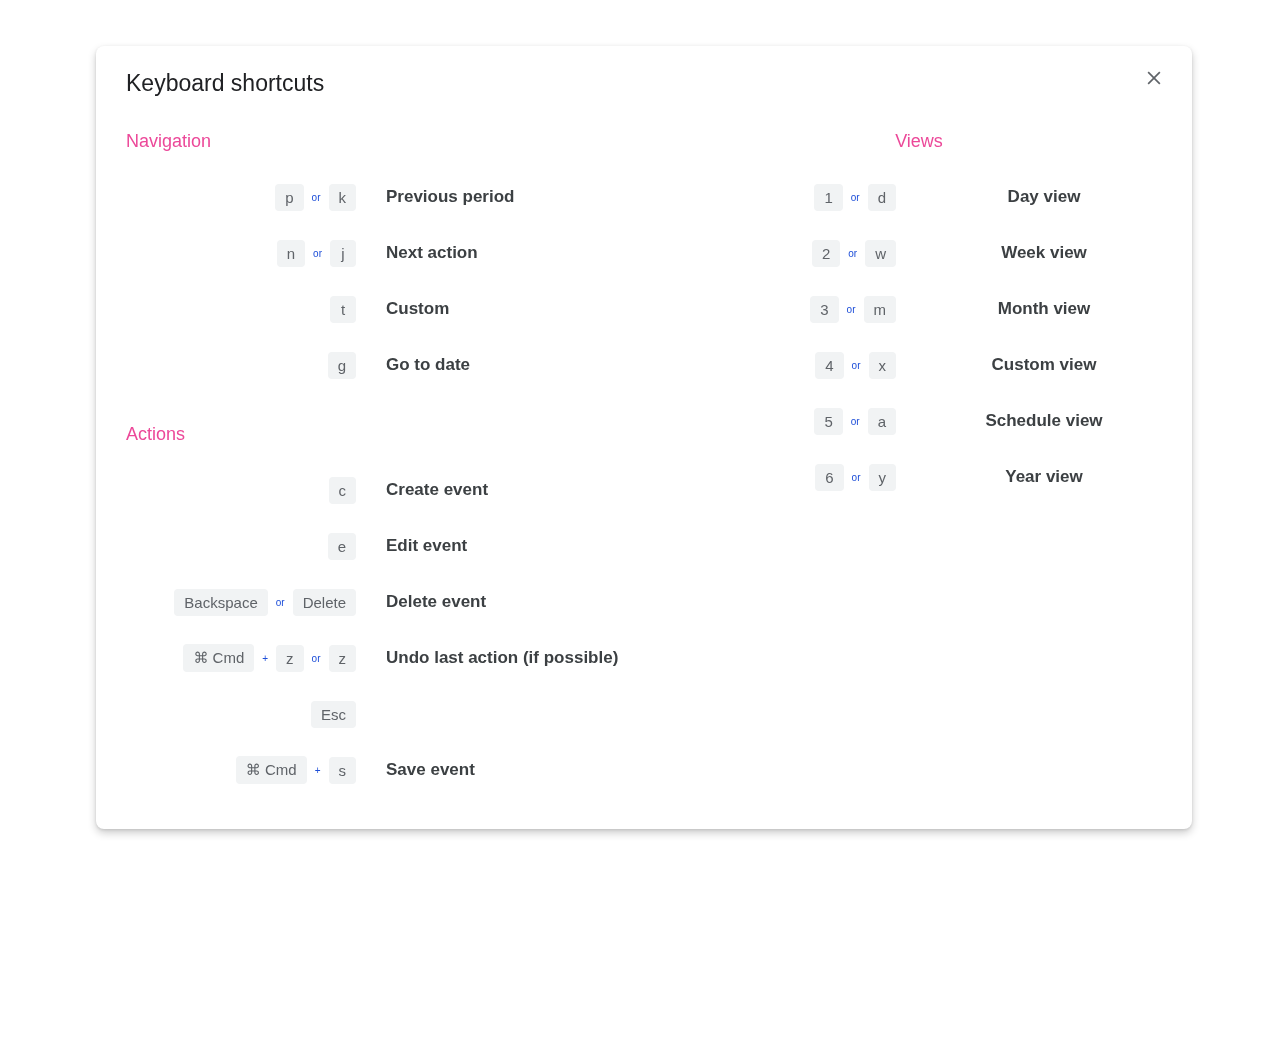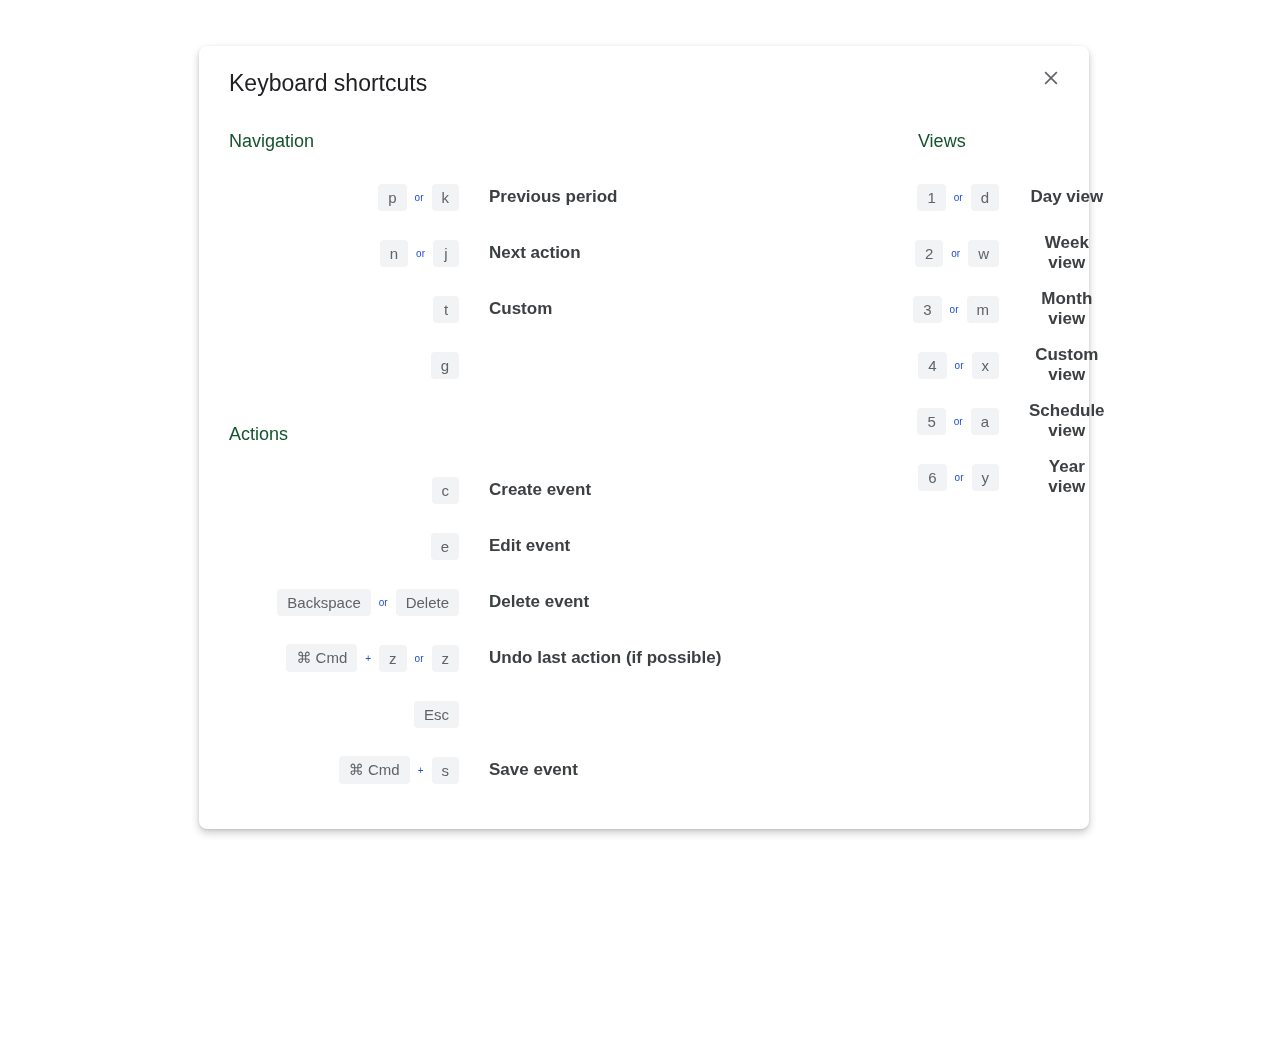--- a/index.html
+++ b/index.html
@@ -8,21 +8,21 @@
     padding: 0;
     width: 1288px;
     height: 1040px;
     background: #ffffff;
     font-family: "Helvetica Neue", Arial, sans-serif;
     color: #3c4043;
   }
   .dialog {
     position: relative;
     margin: 46px auto 6px auto;
-    width: 890px;
+    width: 1096px;
     background: #ffffff;
     border-radius: 8px;
     box-shadow: 0 4px 8px rgba(0,0,0,0.20), 0 1px 3px rgba(0,0,0,0.10);
     padding: 24px 30px 24px 30px;
   }
   .dialog-title {
     font-size: 23px;
     font-weight: 500;
     color: #202124;
     margin: 0 0 34px 0;
@@ -41,21 +41,21 @@
   }
   .close-btn svg { width: 20px; height: 20px; }
   .columns {
     display: flex;
     gap: 40px;
   }
   .col-left { flex: 0 0 510px; }
   .col-right { flex: 1; text-align: center; }
   .section-header {
     font-size: 18px;
-    color: #14532d;
+    color: #ec4899;
     font-weight: 500;
     margin-bottom: 24px;
     display: block;
   }
   .shortcut-row {
     display: flex;
     align-items: center;
     min-height: 42px;
     margin-bottom: 14px;
   }
@@ -132,20 +132,21 @@
           <div class="shortcut-row">
             <div class="keys-cell">
               <span class="key">t</span>
             </div>
             <div class="desc-cell">Custom</div>
           </div>
           <div class="shortcut-row">
             <div class="keys-cell">
               <span class="key">g</span>
             </div>
+            <div class="desc-cell">Go to date</div>
           </div>
         </div>
 
       <div class="section-gap"></div>
 
       <span class="section-header">Actions</span>
       <div>
           <div class="shortcut-row">
             <div class="keys-cell">
               <span class="key">c</span>

